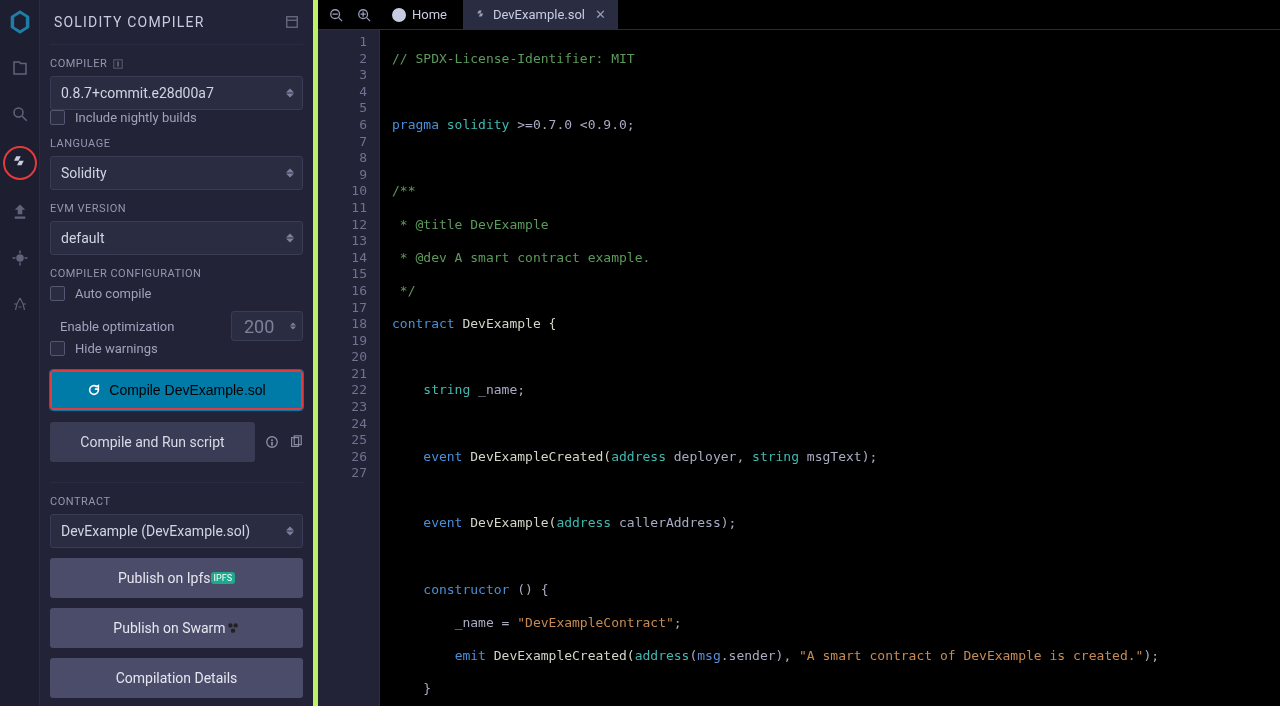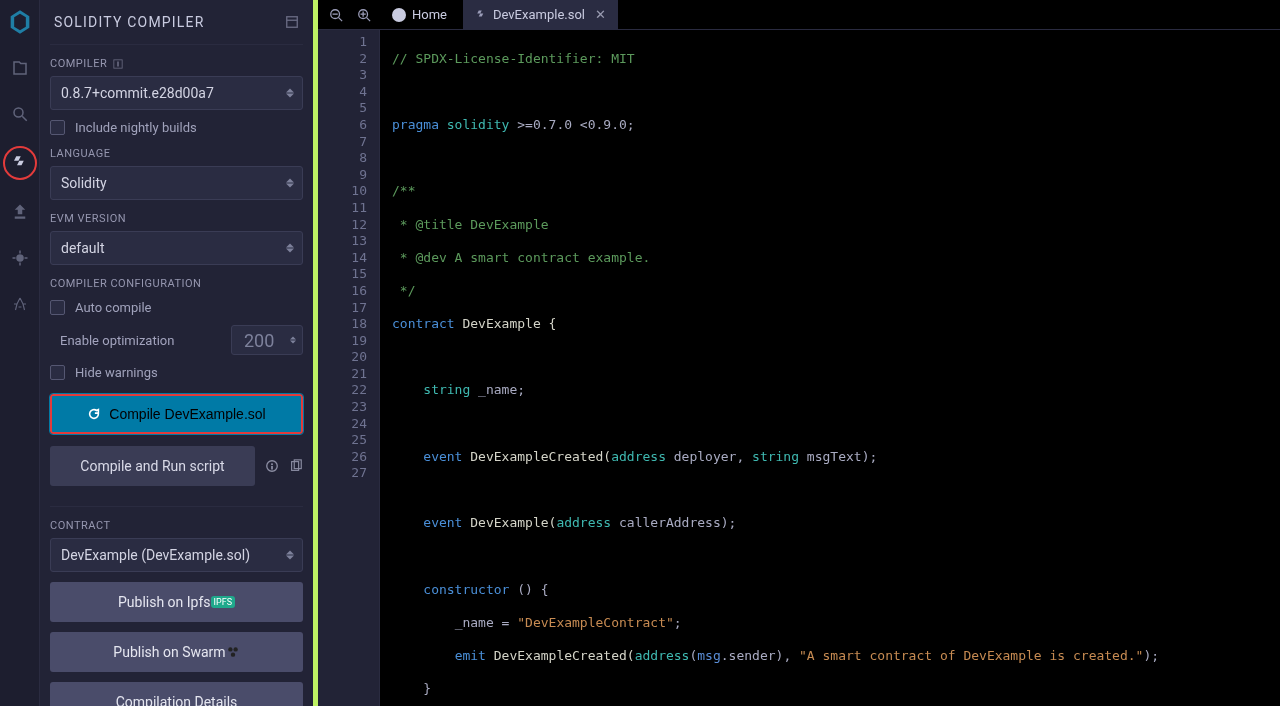--- a/index.html
+++ b/index.html
@@ -86,21 +86,20 @@
   }
   .select-wrap .caret {
     position: absolute; right: 8px; top: 50%; transform: translateY(-50%);
     display: flex; flex-direction: column; gap: 1px;
   }
   .select-wrap .caret span { width:0;height:0;border-left:4px solid transparent;border-right:4px solid transparent; }
   .select-wrap .caret .up { border-bottom:4px solid #7d819b; }
   .select-wrap .caret .dn { border-top:4px solid #7d819b; }
   .checkbox-row {
     display: flex; align-items: center; gap: 10px;
-    margin-top: 10px;
   }
   .checkbox-row .cb {
     width: 15px; height: 15px;
     border: 1px solid #555772;
     border-radius: 2px;
     background: #2a2c42;
   }
   .checkbox-row span { color: #a0a2bb; font-size: 13px; }
   .opt-row { display:flex; align-items:center; justify-content:space-between; margin-top:10px; }
   .opt-row .left { display:flex; align-items:center; gap:10px; }

